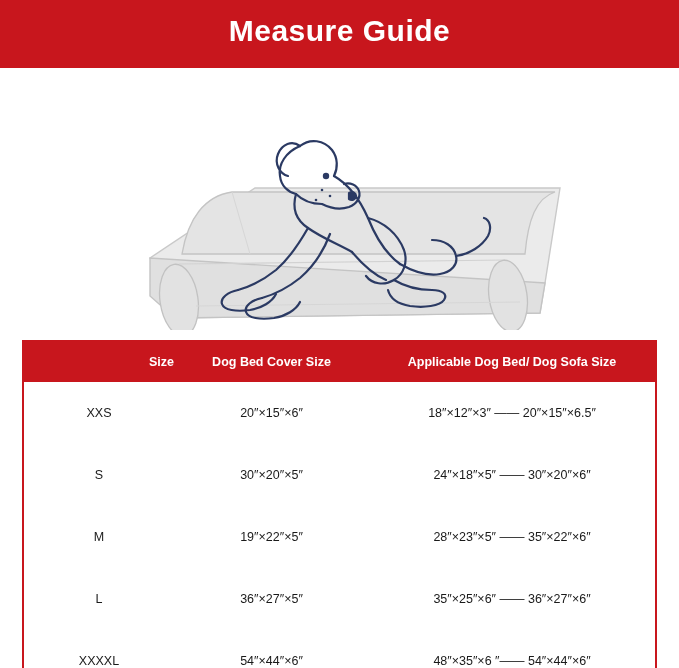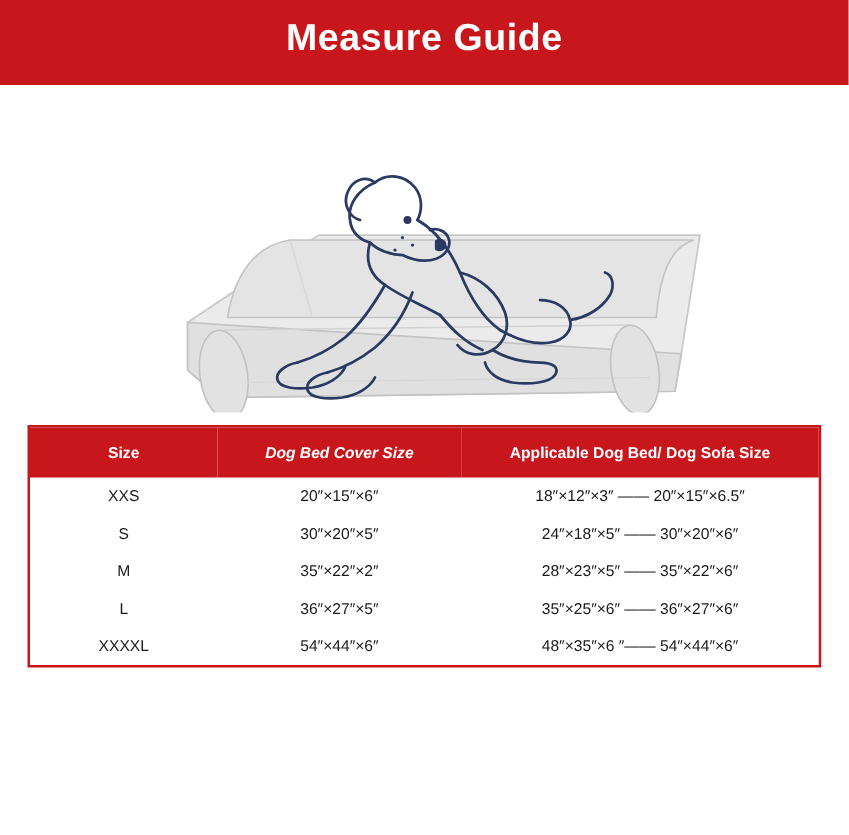--- a/index.html
+++ b/index.html
@@ -74,31 +74,31 @@
   table.size-table thead th {
     background: #c8161d;
     color: #ffffff;
     font-size: 12.5px;
     font-weight: bold;
     height: 40px;
     text-align: center;
     border: none;
     padding: 0;
   }
-  table.size-table thead th.col-size { width: 150px; }
-  table.size-table thead th.col-cover { width: 195px; font-style: italic; }
+  table.size-table thead th.col-size { width: 150px; text-align: right; }
+  table.size-table thead th.col-cover { width: 195px; }
   table.size-table thead th.col-appl { width: 286px; }
 
   table.size-table tbody td {
     height: 30px;
     font-size: 12.5px;
     color: #1a1a1a;
     text-align: center;
     border: none;
-    padding: 0;
+    padding: 16px;
     white-space: nowrap;
   }
   table.size-table tbody tr td.cell-size { font-size: 12.5px; }
 </style>
 </head>
 <body>
 
 <div class="page">
 
   <div class="header-band"></div>
@@ -185,21 +185,21 @@
           <td>20″×15″×6″</td>
           <td>18″×12″×3″ —— 20″×15″×6.5″</td>
         </tr>
         <tr>
           <td class="cell-size">S</td>
           <td>30″×20″×5″</td>
           <td>24″×18″×5″ —— 30″×20″×6″</td>
         </tr>
         <tr>
           <td class="cell-size">M</td>
-          <td>35″×22″×2″</td>
+          <td>19″×22″×5″</td>
           <td>28″×23″×5″ —— 35″×22″×6″</td>
         </tr>
         <tr>
           <td class="cell-size">L</td>
           <td>36″×27″×5″</td>
           <td>35″×25″×6″ —— 36″×27″×6″</td>
         </tr>
         <tr>
           <td class="cell-size">XXXXL</td>
           <td>54″×44″×6″</td>

